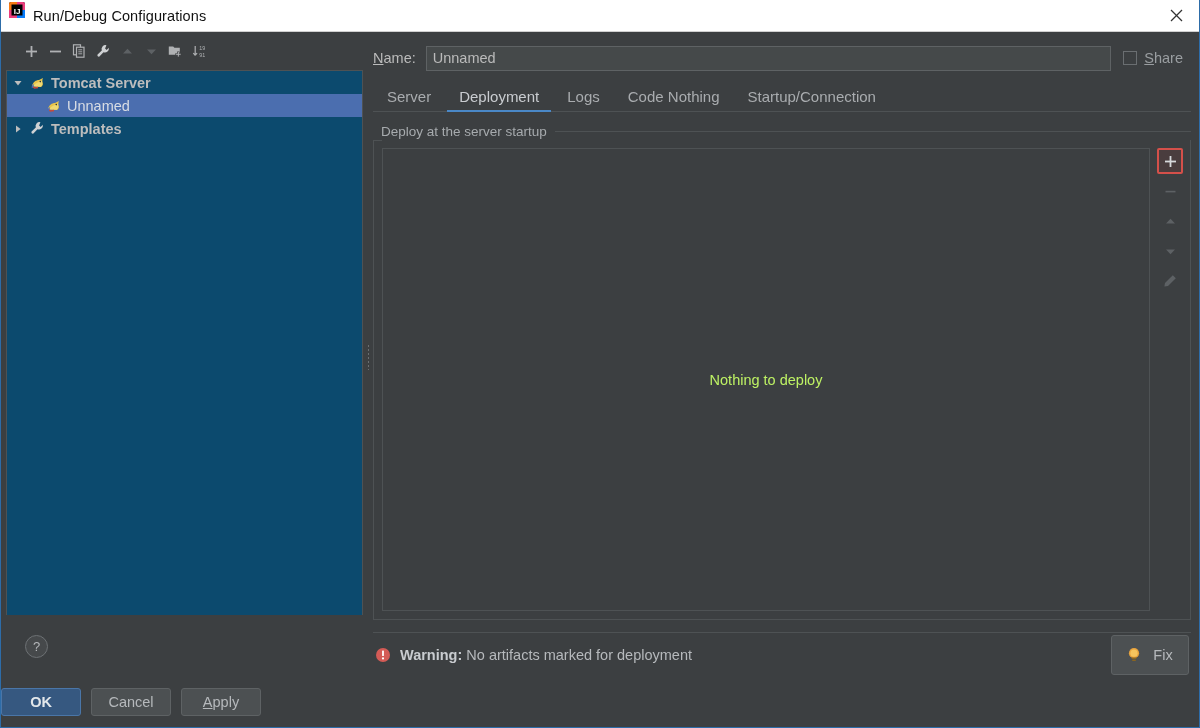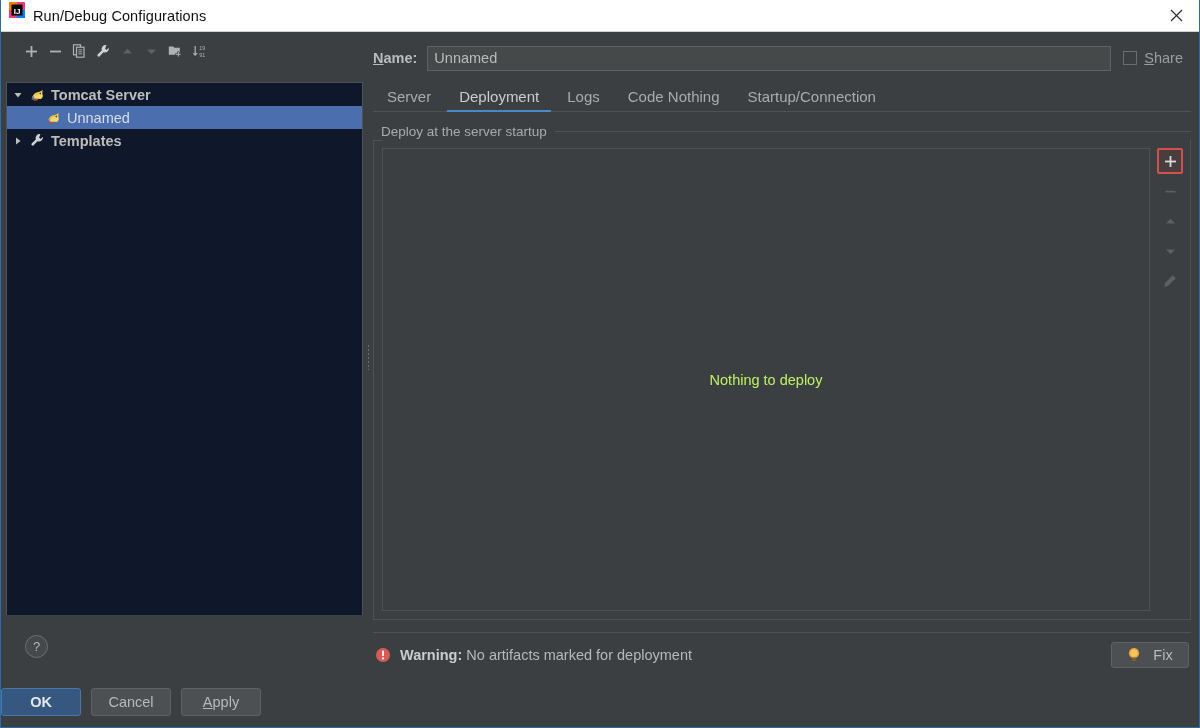--- a/index.html
+++ b/index.html
@@ -76,22 +76,22 @@
     cursor: pointer;
     border-radius: 2px;
   }
   .tbtn.disabled { cursor: default; }
   .tbtn svg { display: block; }
 
   #tree-wrap {
     flex: 1 1 auto;
     border: 1px solid #4e5254;
     border-bottom: none;
-    background: #0f172a;
-    margin-top: 17px;
+    background: #0c4a6e;
+    margin-top: 5px;
     overflow: hidden;
     position: relative;
   }
   .tree-row {
     height: 23px;
     display: flex; align-items: center;
     font-size: 14.5px;
     color: #bbbbbb;
     cursor: pointer;
     padding-right: 4px;
@@ -145,21 +145,20 @@
   }
 
   #name-row {
     height: 36px; flex: 0 0 36px;
     display: flex; align-items: center;
     padding-top: 6px;
   }
   #name-label {
     font-size: 14.5px; color: #bbbbbb;
     margin-right: 10px;
-    font-weight: bold;
   }
   #name-label u { text-decoration: underline; }
   #name-input {
     flex: 1 1 auto;
     height: 25px;
     background: #45494a;
     border: 1px solid #5e6264;
     color: #bbbbbb;
     font-size: 14.5px;
     font-family: "Liberation Sans", sans-serif;
@@ -278,21 +277,21 @@
     padding: 0 2px 0 2px;
   }
   #warn-icon {
     width: 16px; height: 16px; flex: 0 0 16px;
     margin-right: 9px;
   }
   #warn-text { font-size: 14.5px; color: #b6b9bc; }
   #warn-text b { color: #c9ccd0; }
   #fix-btn {
     margin-left: auto;
-    height: 26px;
+    height: 40px;
     min-width: 78px;
     background: #4c5052;
     border: 1px solid #5e6264;
     border-radius: 3px;
     display: flex; align-items: center; justify-content: center;
     gap: 12px;
     padding: 0 14px;
     cursor: pointer;
   }
   #fix-label { font-size: 14.5px; color: #b6b9bc; }

